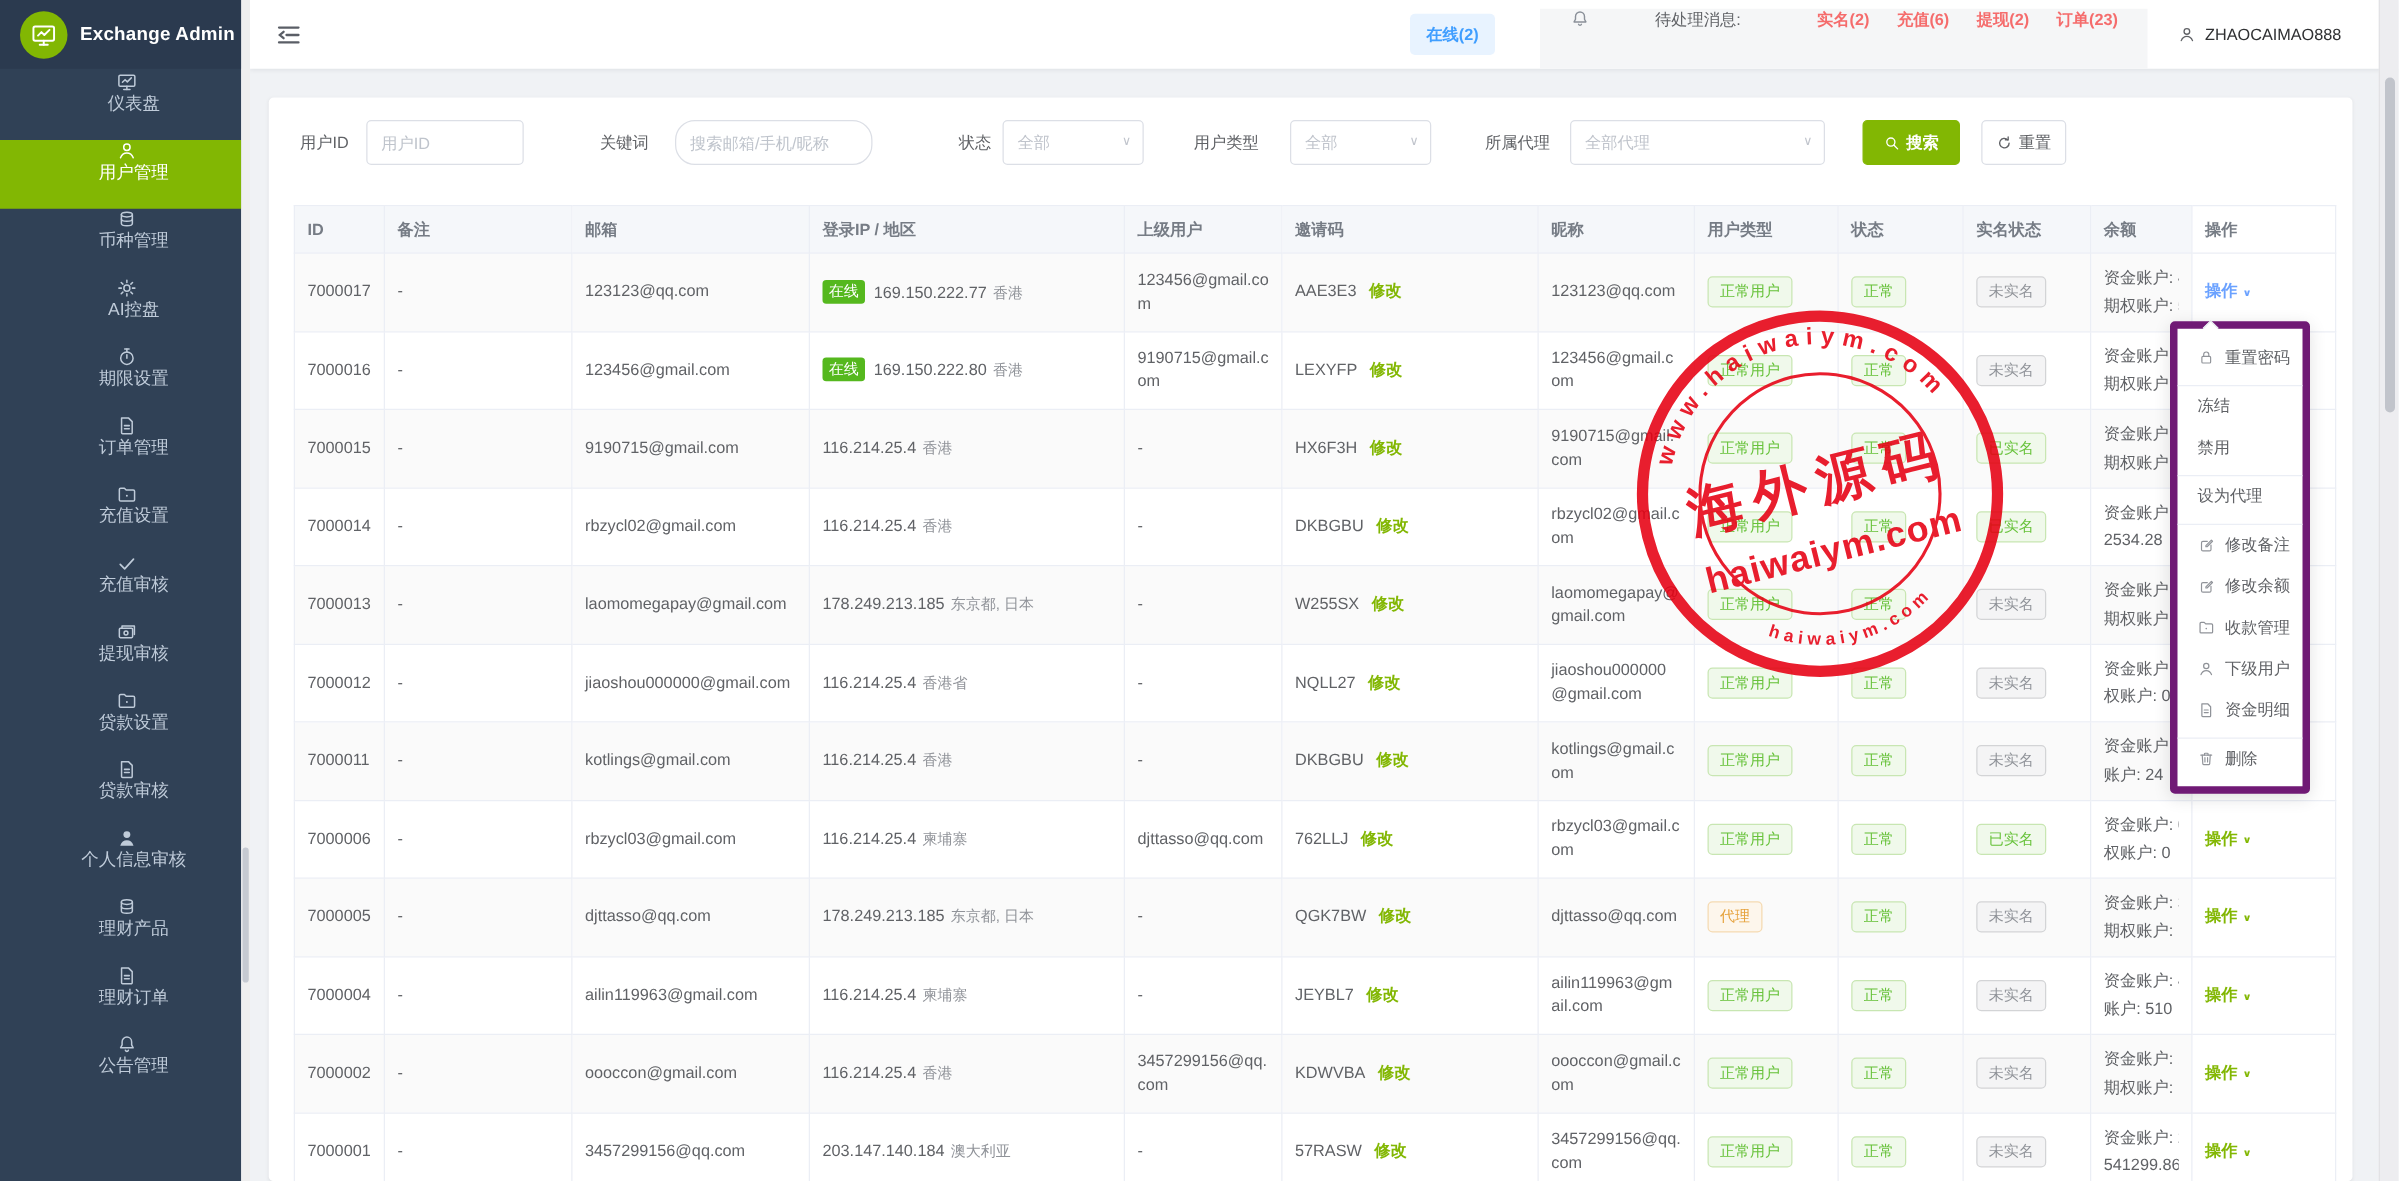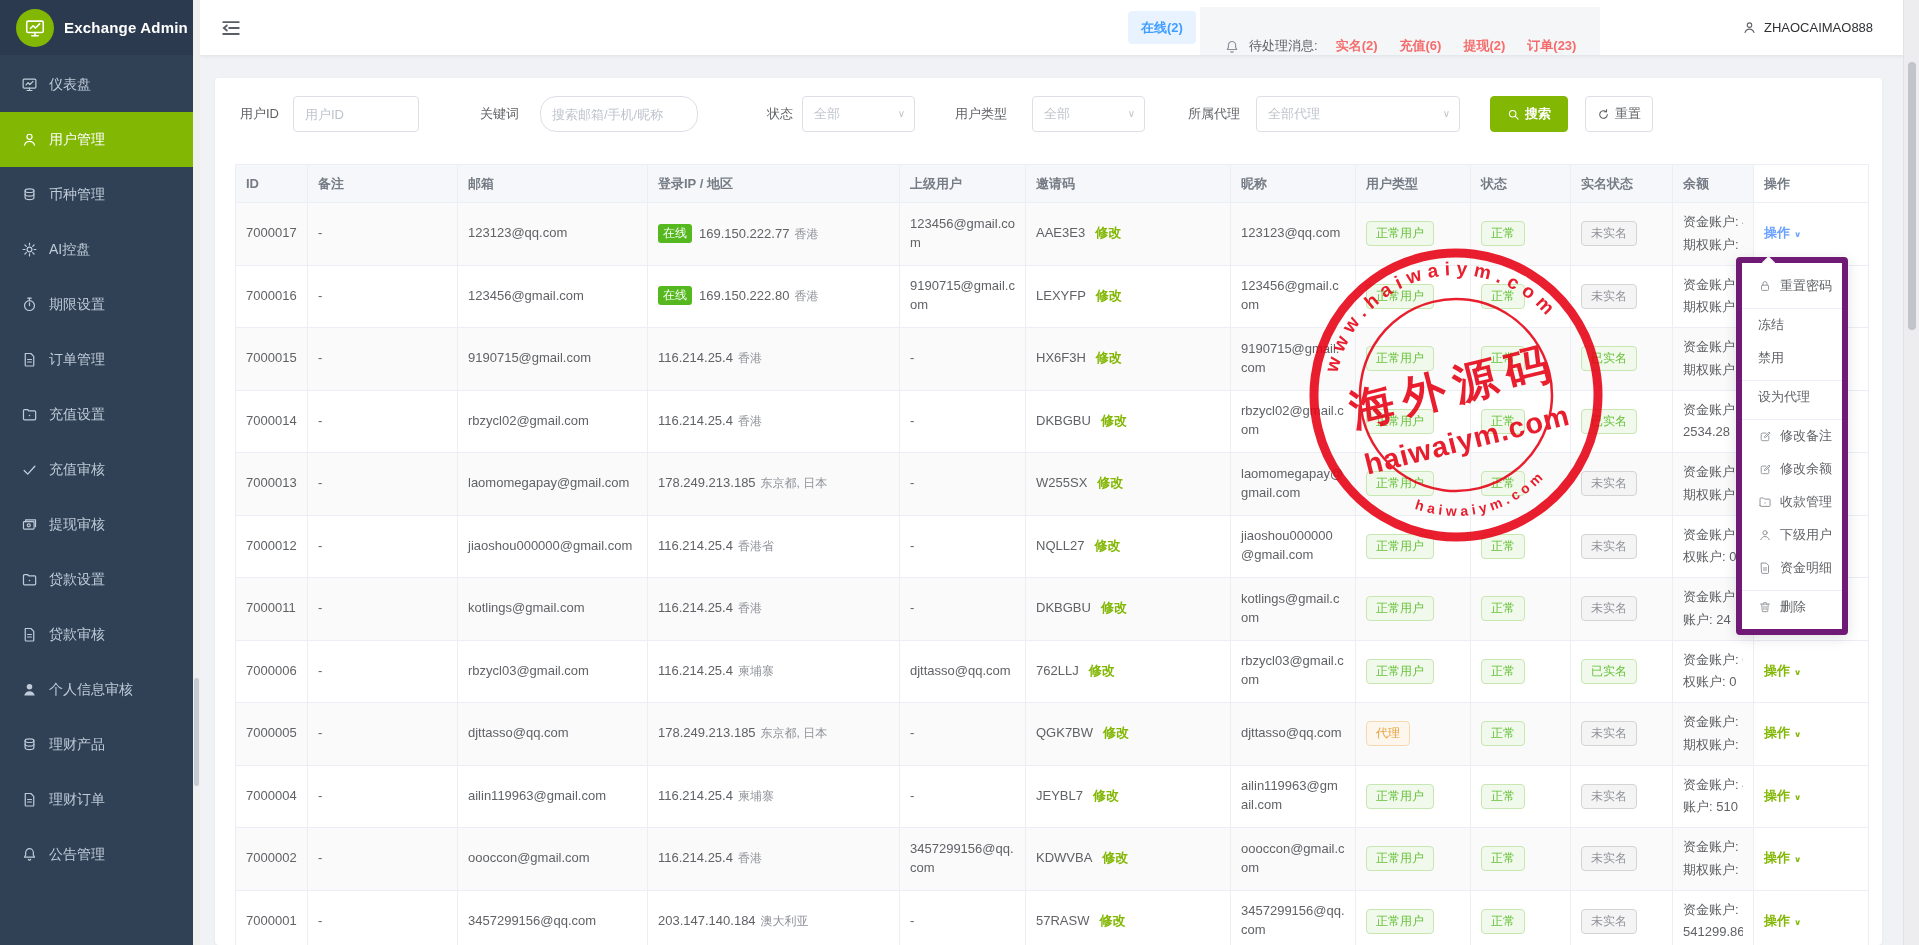--- a/index.html
+++ b/index.html
@@ -8,31 +8,31 @@
          --accent:#82b703; --blue:#409eff; --open-blue:#6aa1ff; --red:#f56c6c; }
   a { text-decoration:none; cursor:pointer; }
 
   
   .sidebar { position:absolute; left:0; top:0; width:193px; height:945px; background:#304156; z-index:20; }
   .logo-row { height:55px; display:flex; align-items:center; padding-left:16px; background:#2b3a4f; }
   .logo-circle { width:38px; height:38px; border-radius:50%; background:var(--accent); display:flex; align-items:center; justify-content:center; color:#fff; flex:0 0 38px; }
   .logo-circle svg { width:22px; height:22px; }
   .logo-title { color:#fff; font-size:15px; font-weight:bold; margin-left:10px; letter-spacing:.2px; }
   .menu { padding-top:2px; }
-  .menu-item { height:55px; display:flex; align-items:center; padding-left:21px; color:#bfcbd9; font-size:14px; cursor:pointer; }
+  .menu-item { height:55px; display:flex; align-items:center; padding-left:21px; color:#bfcbd9; font-size:14px; cursor:pointer;flex-direction:column; }
   .menu-item svg { width:17px; height:17px; margin-right:11px; flex:0 0 17px; }
   .menu-item.active { background:var(--accent); color:#fff; }
   .side-scroll { position:absolute; left:193px; top:0; width:7px; height:945px; background:#efefef; z-index:21; }
   .side-thumb { position:absolute; left:1px; top:678px; width:5px; height:108px; border-radius:3px; background:#c6cad1; }
 
   
   .topbar { position:absolute; left:200px; top:0; width:1719px; height:55px; background:#fff; box-shadow:0 1px 4px rgba(0,21,41,.08); z-index:10; }
   .hamburger { position:absolute; left:20px; top:17px; width:22px; height:22px; color:#5a5e66; cursor:pointer; }
   .online-pill { position:absolute; left:928px; top:11px; height:33px; line-height:33px; padding:0 13px; background:#e8f3ff; color:var(--blue); border-radius:4px; font-size:13px; font-weight:bold; cursor:pointer; }
-  .notice-panel { position:absolute; left:1000px; top:7px; height:48px; background:#f5f6f7; display:flex; align-items:flex-end; padding:0 24px; }
+  .notice-panel { position:absolute; left:1032px; top:7px; height:48px; background:#f5f6f7; display:flex; align-items:flex-start; padding:0 24px;gap:43px; }
   .notice-panel .bell { width:16px; height:16px; color:#8a9099; margin-right:9px; }
   .pending-label { font-size:13px; color:#606266; margin-right:18px; }
   .pending-link { font-size:13px; color:var(--red); font-weight:bold; margin-right:22px; cursor:pointer; }
   .pending-link:last-child { margin-right:0; }
   .user-block { position:absolute; left:1542px; top:0; height:55px; display:flex; align-items:center; cursor:pointer; }
   .user-block svg { width:15px; height:15px; color:#606266; margin-right:7px; }
   .user-name { font-size:13px; color:#303133; }
 
   
   .card { position:absolute; left:215px; top:78px; width:1667px; height:867px; background:#fff; border-radius:4px; box-shadow:0 1px 3px rgba(0,0,0,.06); overflow:hidden; }

